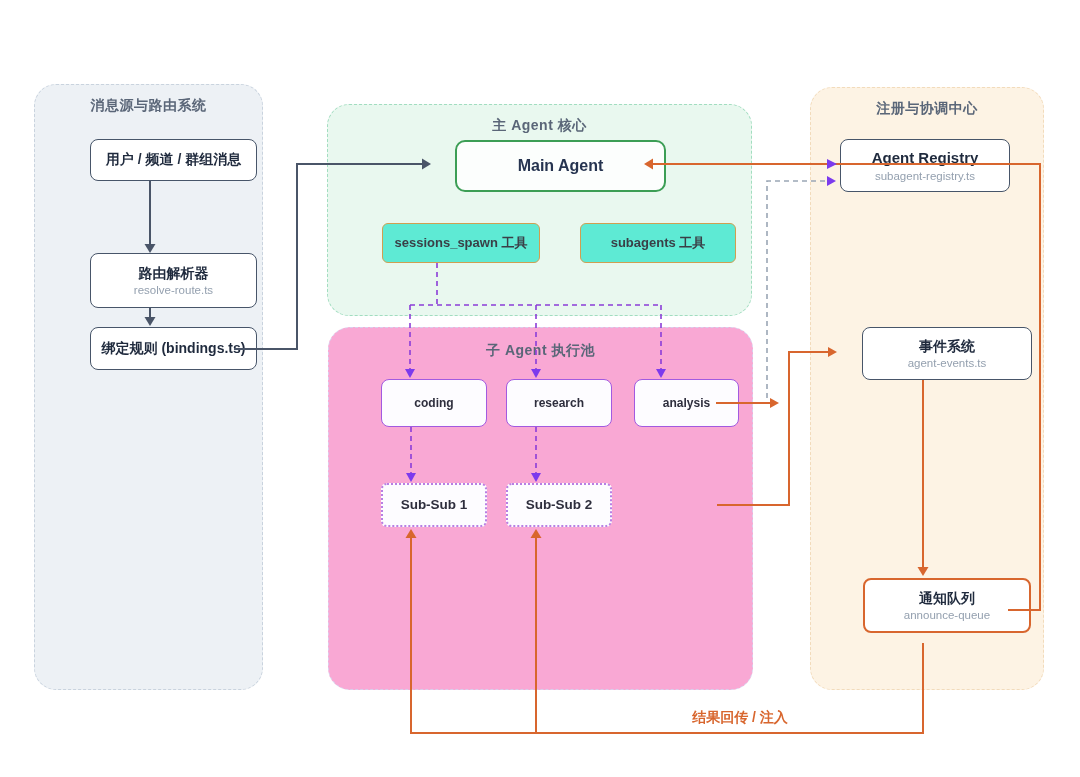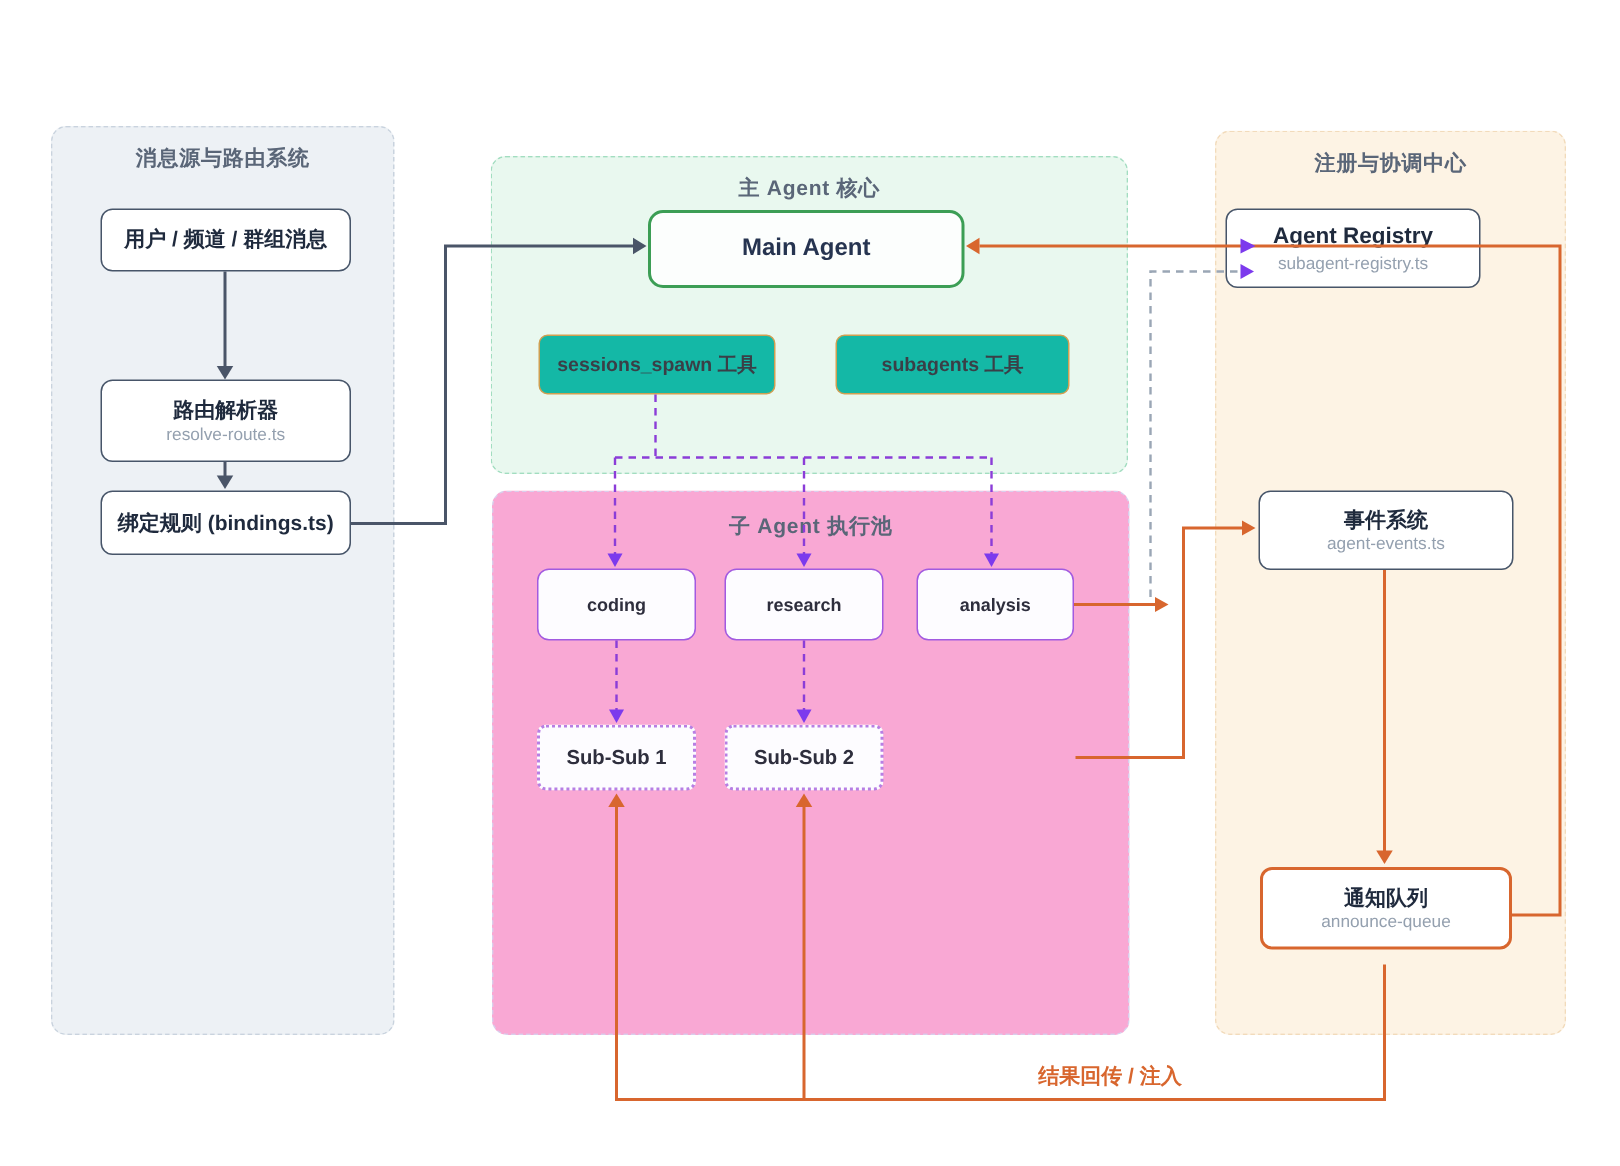--- a/index.html
+++ b/index.html
@@ -8,21 +8,21 @@
     background: #ffffff;
     font-family: "Liberation Sans", "DejaVu Sans", sans-serif;
     overflow: hidden;
     position: relative;
   }
   .canvas { position: absolute; inset: 0; width: 1080px; height: 777px; }
 
   
   .panel {
     position: absolute;
-    border-radius: 10px;
+    border-radius: 22px;
     border: 1.5px dashed transparent;
     z-index: 1;
   }
   .panel-title {
     position: absolute;
     top: 12px; left: 0; right: 0;
     text-align: center;
     font-size: 14px;
     font-weight: 700;
     color: #5a6678;
@@ -38,36 +38,37 @@
     position: absolute;
     background: #ffffff;
     border: 1.5px solid #475569;
     border-radius: 8px;
     display: flex;
     flex-direction: column;
     align-items: center;
     justify-content: center;
     z-index: 2;
     text-align: center;
+    margin-left: 23px;
   }
   .node .title { font-size: 14px; font-weight: 700; color: #1f2a3d; line-height: 1.25; }
   .node .subtitle { font-size: 11.5px; color: #94a0af; margin-top: 2px; }
 
   .node-msg      { left: 67px;  top: 139px; width: 167px; height: 42px; }
   .node-router   { left: 67px;  top: 253px; width: 167px; height: 55px; }
   .node-bindings { left: 67px;  top: 327px; width: 167px; height: 43px; }
 
   .node-main-agent {
     left: 432px; top: 140px; width: 211px; height: 52px;
     border: 2px solid #3c9e55; border-radius: 10px; background: #fcfefd;
   }
   .node-main-agent .title { font-size: 16px; color: #263450; }
 
   .node-tool {
-    background: #14b8a6; border: 1.5px solid #cf9f51; border-radius: 6px;
+    background: #5eead4; border: 1.5px solid #cf9f51; border-radius: 6px;
   }
   .node-tool .title { font-size: 13px; color: #3a3f47; }
   .node-tool-sessions { left: 359px; top: 223px; width: 158px; height: 40px; }
   .node-tool-subagents{ left: 557px; top: 223px; width: 156px; height: 40px; }
 
   .node-agent {
     background: #fdfcff; border: 1.5px solid #a25ae0; border-radius: 8px;
   }
   .node-agent .title { font-size: 12px; color: #2e2e3d; }
   .node-coding   { left: 358px; top: 379px; width: 106px; height: 48px; }

